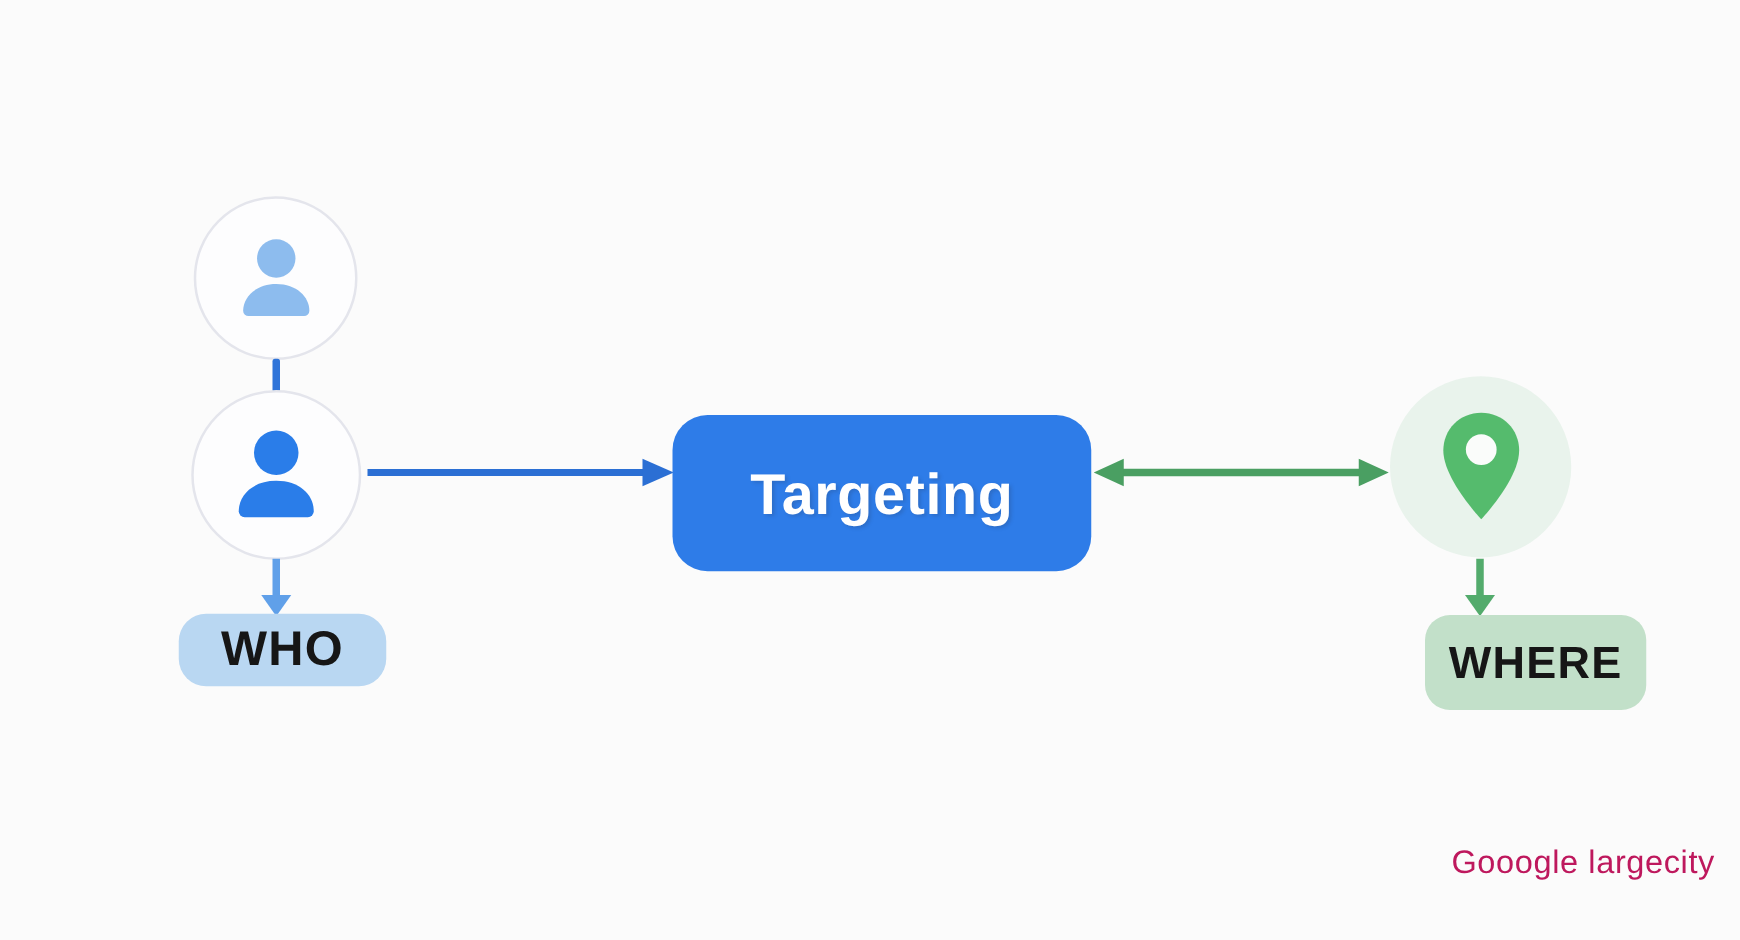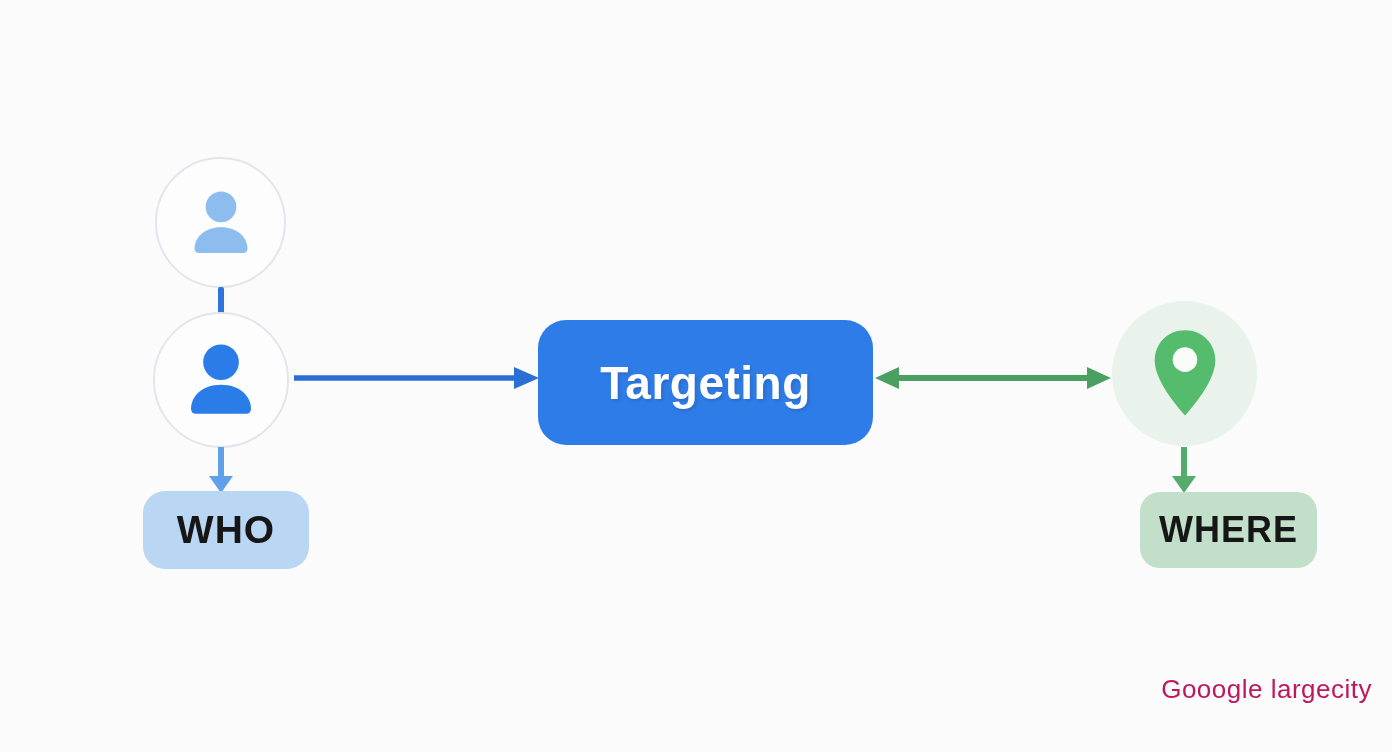--- a/index.html
+++ b/index.html
@@ -40,33 +40,33 @@
   #arrow-down-who        { left: 205px;  top: 445px; }
   #arrow-down-where      { left: 1168px; top: 445px; }
   .label-box {
     position: absolute;
     display: flex; align-items: center; justify-content: center;
     font-weight: bold;
     color: #161616;
     letter-spacing: 1px;
   }
   #who-box {
-    left: 143px; top: 491px; width: 166px; height: 78px;
+    left: 143px; top: 491px; width: 166px; height: 58px;
     background: #b9d7f2; border-radius: 22px;
     font-size: 39px;
   }
   #where-box {
     left: 1097px; top: 492px; width: 177px; height: 76px;
     background: #c2e0c9; border-radius: 20px;
     font-size: 36px;
     margin-left: 43px;
   }
   #targeting-box {
     position: absolute;
-    left: 538px; top: 320px; width: 335px; height: 125px;
+    left: 538px; top: 332px; width: 335px; height: 125px;
     background: #2e7ce8; border-radius: 28px;
     display: flex; align-items: center; justify-content: center;
     color: #ffffff; font-size: 46px; font-weight: bold;
     letter-spacing: 0.5px;
     text-shadow: 2px 2px 3px rgba(40,60,90,0.22);
   }
   #watermark {
     position: absolute;
     right: 20px; top: 674px;
     font-size: 26px;

